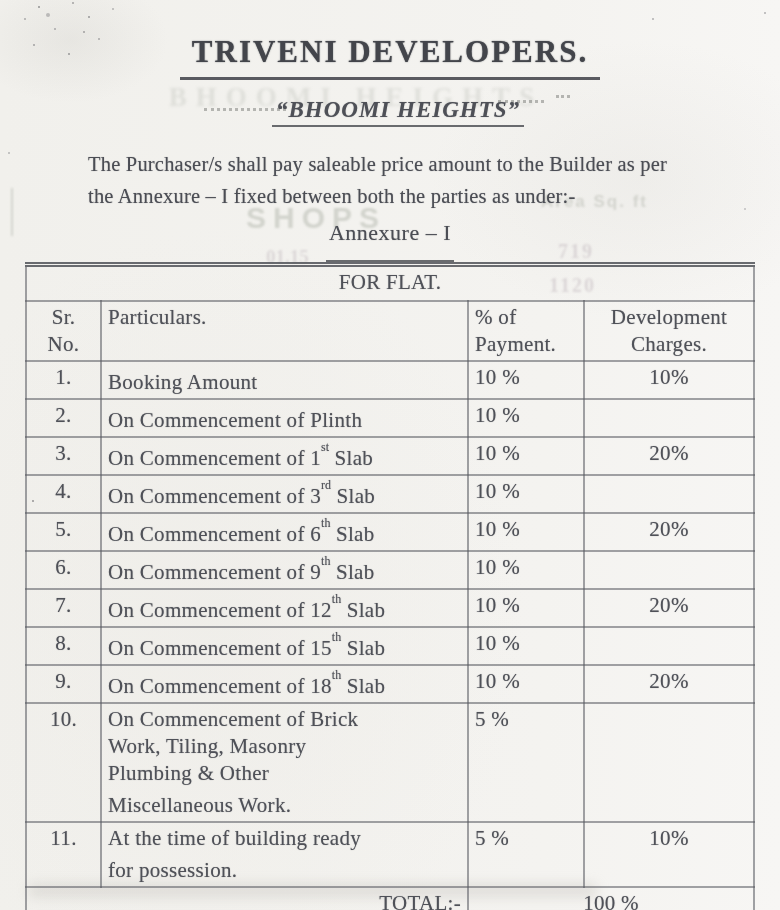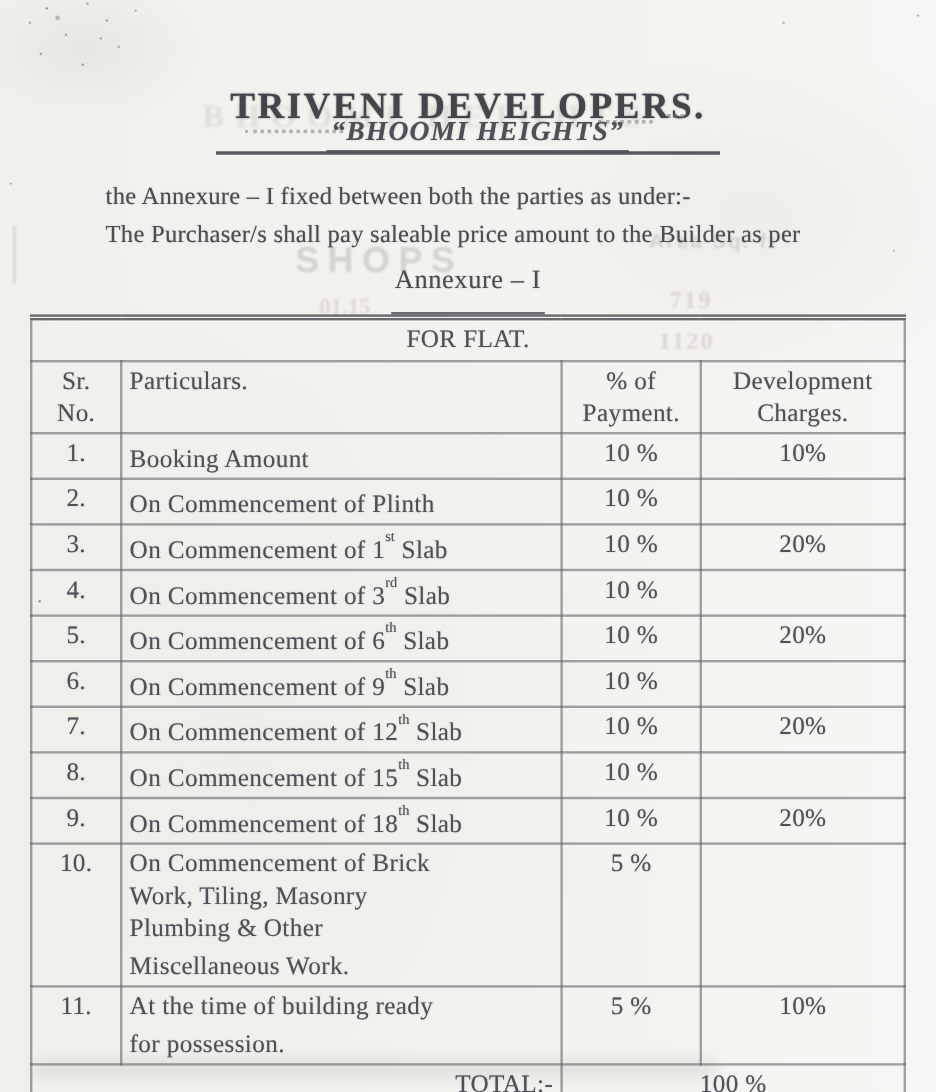--- a/index.html
+++ b/index.html
@@ -41,22 +41,22 @@
       33px 44px 0 0 rgba(72,73,78,.45), 98px 38px 0 0 rgba(72,73,78,.4),
       68px 53px 0 0 rgba(72,73,78,.5), 112px 8px 0 0 rgba(72,73,78,.35),
       24px 18px 0 0 rgba(72,73,78,.4), 83px 31px 0 0 rgba(72,73,78,.45),
       47px 14px 0 1px rgba(72,73,78,.3), 652px 18px 0 0 rgba(72,73,78,.4),
       764px 12px 0 0 rgba(72,73,78,.4), 8px 152px 0 0 rgba(72,73,78,.35),
       32px 500px 0 0 rgba(72,73,78,.55), 744px 208px 0 0 rgba(72,73,78,.3);}
 
   
   .title-wrap{position:absolute;z-index:2;top:34px;left:0;width:780px;text-align:center;}
   .title{display:inline-block;font-size:31px;font-weight:bold;letter-spacing:2px;color:#43454b;
-    padding:0 12px 20px;border-bottom:3px solid rgba(62,64,70,0.85);
-    text-shadow:0 0 1px rgba(60,62,68,.7),0 0 2px rgba(60,62,68,.25);margin-top:36px;}
+    padding:0 12px 7px;border-bottom:3px solid rgba(62,64,70,0.85);
+    text-shadow:0 0 1px rgba(60,62,68,.7),0 0 2px rgba(60,62,68,.25);}
 
   .subtitle-wrap{position:absolute;z-index:2;top:97px;left:0;width:780px;text-align:center;}
   .subtitle{display:inline-block;font-style:italic;font-weight:bold;font-size:23px;letter-spacing:1px;
     color:#4e5057;padding:0 4px 2px;border-bottom:2px solid rgba(70,72,78,.8);
     text-shadow:0 0 1px rgba(70,72,78,.5);margin-left:16px;}
 
   .dots{position:absolute;z-index:2;border-bottom:3px dotted rgba(118,120,116,.5);filter:blur(.4px);}
   #dots-l{left:204px;top:108px;width:82px;}
   #dots-r{left:498px;top:100px;width:46px;}
   #dots-r2{left:556px;top:95px;width:14px;}
@@ -82,21 +82,21 @@
     font-size:21px;line-height:27px;color:#4f5158;letter-spacing:.3px;
     padding:2px 6px;text-shadow:0 0 1px rgba(79,81,88,.5);overflow:hidden;}
   .pre{white-space:pre-line;}
   .c-forflat{text-align:center;font-size:24px;letter-spacing:3px;color:#45474d;}
   tr.r-forflat{height:36px;margin-top:32px;}
   tr.r-colhead{height:58px;}
   tr.r-single{height:33px;}
   tr.r-total{height:32px;}
   .c-sr{text-align:center;padding-left:2px;padding-right:2px;}
   .c-part{text-align:left;padding-left:9px;border-radius:11px;}
-  .c-pay{text-align:center;margin-top:25px;}
+  .c-pay{margin-top:25px;}
   .c-dev{text-align:center;}
   .ord{font-size:12px;position:relative;top:-6px;letter-spacing:0;}
   .c-total-label{text-align:right;font-size:23px;letter-spacing:2px;padding-right:12px;}
   .c-total-value{text-align:center;font-size:22px;letter-spacing:1px;}
 </style>
 </head>
 <body>
 
 <div class="page">
 
@@ -114,22 +114,22 @@
     <span class="title">TRIVENI DEVELOPERS.</span>
   </div>
   <div class="dots" id="dots-l"></div>
   <div class="dots" id="dots-r"></div>
   <div class="dots" id="dots-r2"></div>
   <div class="subtitle-wrap">
     <span class="subtitle">“BHOOMI HEIGHTS”</span>
   </div>
 
   <div class="intro">
+    <span>The Purchaser/s shall pay saleable price amount to the Builder as per</span>
     <span>the Annexure – I fixed between both the parties as under:-</span>
-    <span>The Purchaser/s shall pay saleable price amount to the Builder as per</span>
   </div>
 
   <div class="annexure-wrap">
     <span class="annexure">Annexure – I</span>
   </div>
 
   <table class="pay">
     <colgroup>
         <col style="width:75px">
         <col style="width:367px">

